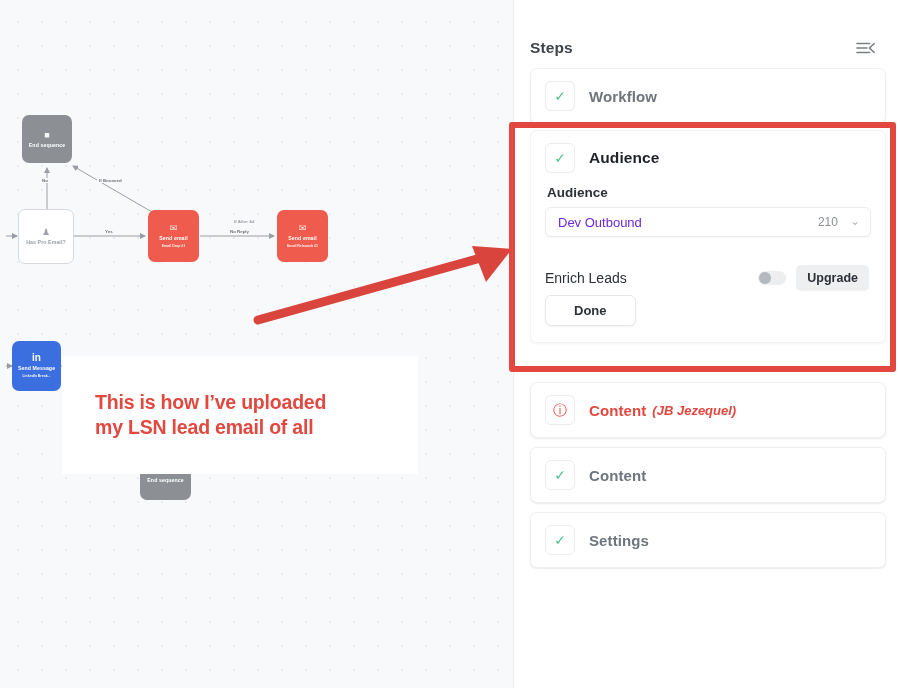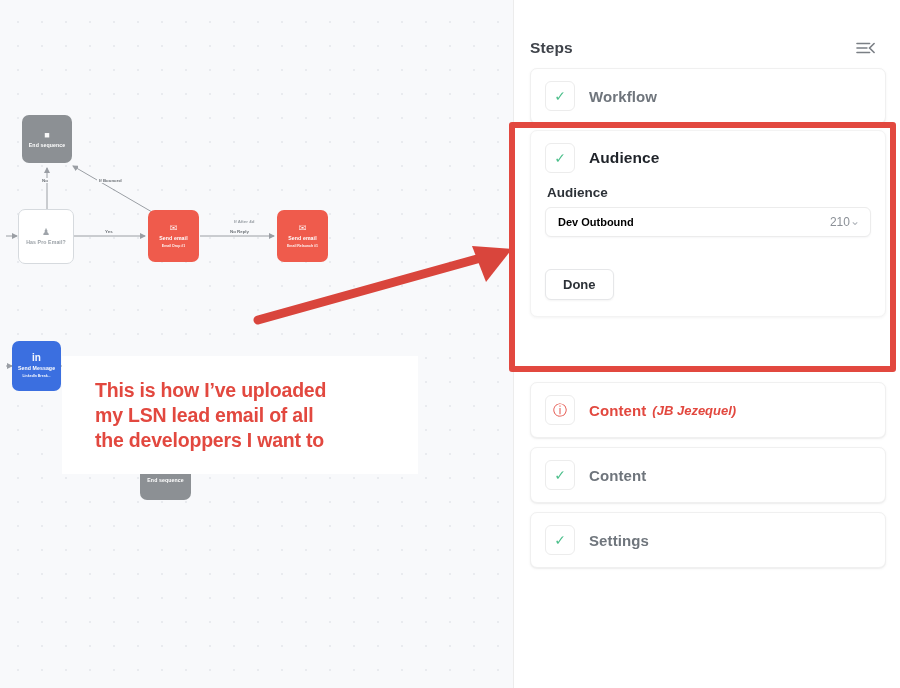--- a/index.html
+++ b/index.html
@@ -126,22 +126,22 @@
   .field-label { font-size: 13.5px; font-weight: 700; color: #2c3137; margin: 10px 0 7px 2px; }
 
   .select-box {
     height: 30px; border: 1px solid #ececec; border-radius: 6px;
     background: #fff;
     display: flex; align-items: center; justify-content: space-between;
     padding: 0 10px 0 12px;
     box-shadow: 0 1px 2px rgba(30,35,45,.04);
     cursor: pointer;
   }
-  .select-value { font-size: 11px; font-weight: 700; color: #000000; }
-  .select-right { display: flex; align-items: flex-start; }
+  .select-value { font-size: 13px; font-weight: 400; color: #6d28d9; }
+  .select-right { display: flex; align-items: flex-start; gap: 12px; }
   .select-count { font-size: 12px; color: #8b9097; font-weight: 500; }
   .chevron { color: #b2b7bd; font-size: 12px; line-height: 12px; }
 
   .enrich-row {
     display: flex; align-items: center; justify-content: space-between;
     margin-top: 28px; height: 26px; padding-right: 2px;
   }
   .enrich-label { font-size: 14px; color: #2c3137; font-weight: 400; }
   .enrich-right { display: flex; align-items: center; gap: 10px; }
   .toggle {
@@ -155,25 +155,25 @@
     background: #b4b9bf;
   }
   .upgrade-btn {
     background: #eeeff1; color: #2c3137;
     font-size: 12.5px; font-weight: 700;
     border: none; border-radius: 5px;
     padding: 6px 11px; cursor: pointer;
     font-family: "Liberation Sans", sans-serif;
   }
   .done-btn {
-    margin-top: 32px;
+    margin-top: 4px;
     background: #ffffff; color: #2c3137;
     font-size: 13px; font-weight: 700;
     border: 1px solid #e6e7e9; border-radius: 6px;
-    padding: 7px 17px; cursor: pointer;
+    padding: 7px 28px; cursor: pointer;
     box-shadow: 0 1px 2px rgba(30,35,45,.05);
     font-family: "Liberation Sans", sans-serif;
   }
   .tail-cards { position: absolute; left: 16px; top: 382px; width: 356px; }
 </style>
 </head>
 <body>
 
 <div id="root">
 
@@ -242,21 +242,20 @@
 
     <svg class="arrow-svg" viewBox="0 0 275 100">
       <path d="M8,80 L238,16" stroke="#d9453c" stroke-width="9" stroke-linecap="round" fill="none"></path>
       <path d="M262,9 L222,6 L236,42 Z" fill="#d9453c"></path>
     </svg>
 
     <div class="annotation">
       <div class="ann-text">
         <div>This is how I’ve uploaded</div>
         <div>my LSN lead email of all</div>
-        <div>the developpers I want to</div>
       </div>
     </div>
   </div>
 
   <div class="panel">
 
     <div class="panel-header">
       <div class="panel-title">Steps</div>
       <svg class="collapse-icon" viewBox="0 0 24 20">
         <g stroke="#7a7f85" stroke-width="1.8" stroke-linecap="round">
@@ -290,20 +289,27 @@
       <div class="field-label">Audience</div>
 
       <div class="select-box">
         <span class="select-value">Dev Outbound</span>
         <span class="select-right">
           <span class="select-count">210</span>
           <span class="chevron">⌄</span>
         </span>
       </div>
 
+      <div class="enrich-row">
+        <span class="enrich-label">Enrich Leads</span>
+        <span class="enrich-right">
+          <span class="toggle"></span>
+          <button class="upgrade-btn">Upgrade</button>
+        </span>
+      </div>
 
       <button class="done-btn">Done</button>
     </div>
 
     <div class="tail-cards">
 
       <div class="step-card">
         <div class="step-head">
           <div class="step-box">
             <span class="warn">ⓘ</span>

